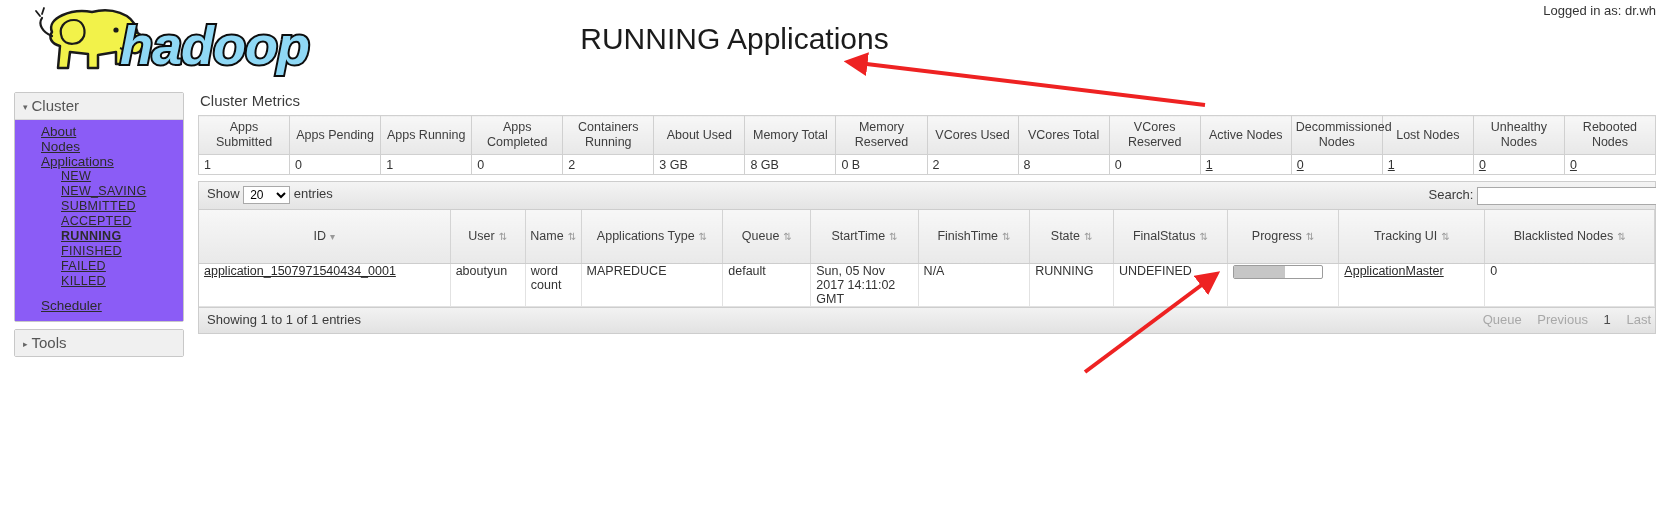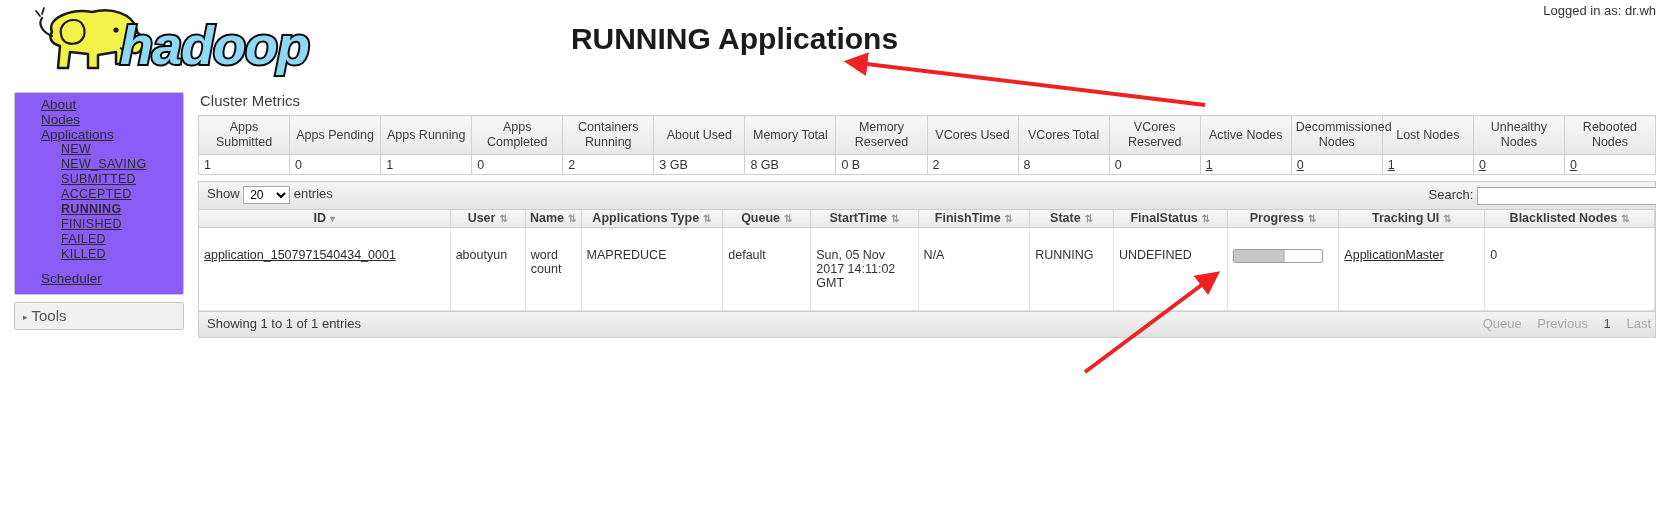--- a/index.html
+++ b/index.html
@@ -14,21 +14,21 @@
     position:relative;
   }
 
   
   #header { position:relative; height:88px; }
   #logo { position:absolute; left:20px; top:2px; width:300px; height:82px; }
   #logo svg { display:block; }
   #page-title {
     position:absolute; left:0; top:22px; width:1431px;
     text-align:center;
-    font-size:30px; font-weight:bold; color:#1b1b1b;
+    font-size:30px; font-weight:normal; color:#1b1b1b;
     letter-spacing:0px;
     padding-left:38px;
   }
   #login-info {
     position:absolute; right:0px; top:3px;
     font-size:13px; color:#333;
     white-space:nowrap;
   }
 
   
@@ -118,34 +118,34 @@
     font-size:12px;
     padding:0 3px;
     vertical-align:middle;
   }
 
   table.apps { border-collapse:collapse; width:100%; table-layout:fixed; }
   table.apps th {
     background:linear-gradient(to bottom,#f7f7f7 0%,#e9e9e9 100%);
     border-right:1px solid #d4d4d4;
     border-bottom:1px solid #cdcdcd;
-    font-weight:bold;
+    font-weight:normal;
     font-size:12.5px;
     color:#3e3e3e;
-    padding:1px 4px;
+    padding:19px 4px;
     text-align:center;
     vertical-align:middle;
     line-height:15px;
     position:relative;
   }
   table.apps th .sort { color:#999; font-size:10px; margin-left:4px; display:inline-block; }
   table.apps td {
     border-right:1px solid #e2e2e2;
     border-bottom:1px solid #e2e2e2;
-    padding:20px 5px;
+    padding:0 5px;
     font-size:12.5px;
     color:#333;
     vertical-align:top;
     background:#fff;
   }
   td.col-id { background:#f4f4f4; }
   a.link { color:#2a2a2a; text-decoration:underline; }
 
   .progbar {
     display:inline-block;
@@ -206,20 +206,23 @@
   </div>
 
   <div id="page-title">RUNNING Applications</div>
 
   <div id="login-info">Logged in as: dr.wh</div>
 </div>
 
 <div id="sidebar">
 
   <div class="nav-block">
+    <div class="nav-head">
+      <span class="tri">▾</span><span>Cluster</span>
+    </div>
     <div class="nav-body" id="cluster-links">
         <a class="nav-link" href="#">About</a>
         <a class="nav-link" href="#">Nodes</a>
         <a class="nav-link" href="#">Applications</a>
         <a class="nav-link sub" href="#">NEW</a>
         <a class="nav-link sub" href="#">NEW_SAVING</a>
         <a class="nav-link sub" href="#">SUBMITTED</a>
         <a class="nav-link sub" href="#">ACCEPTED</a>
         <a class="nav-link sub active" href="#">RUNNING</a>
         <a class="nav-link sub" href="#">FINISHED</a>

